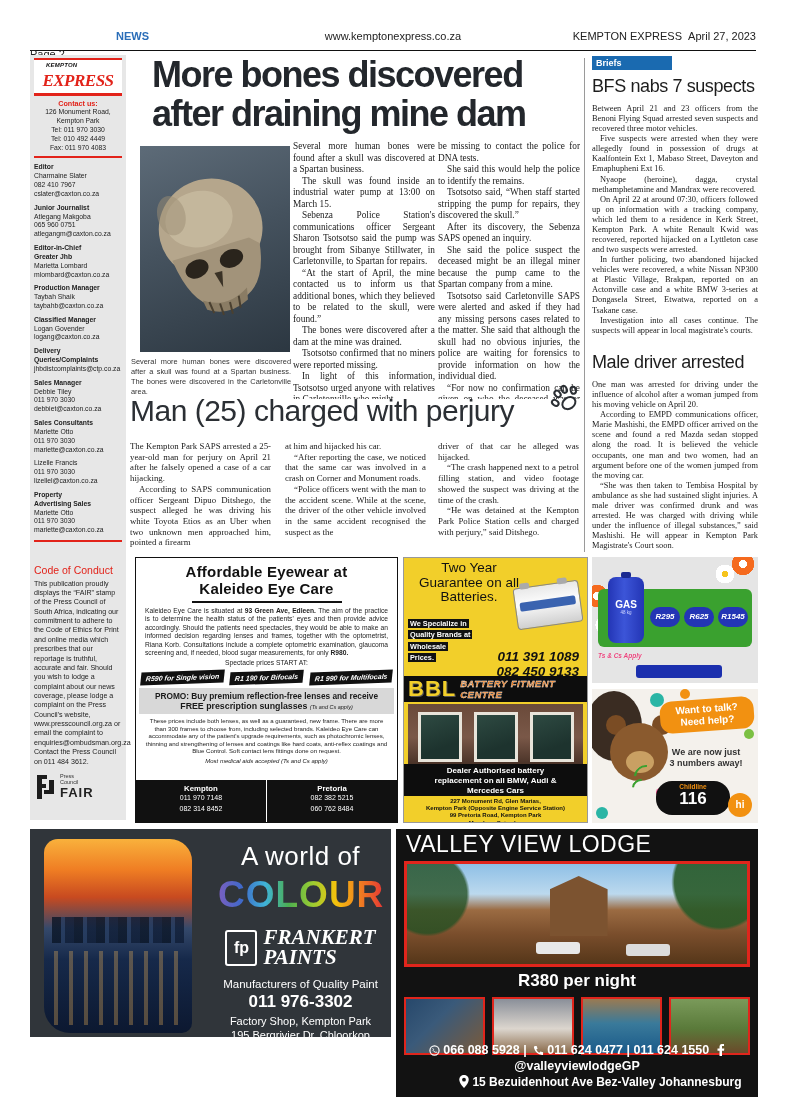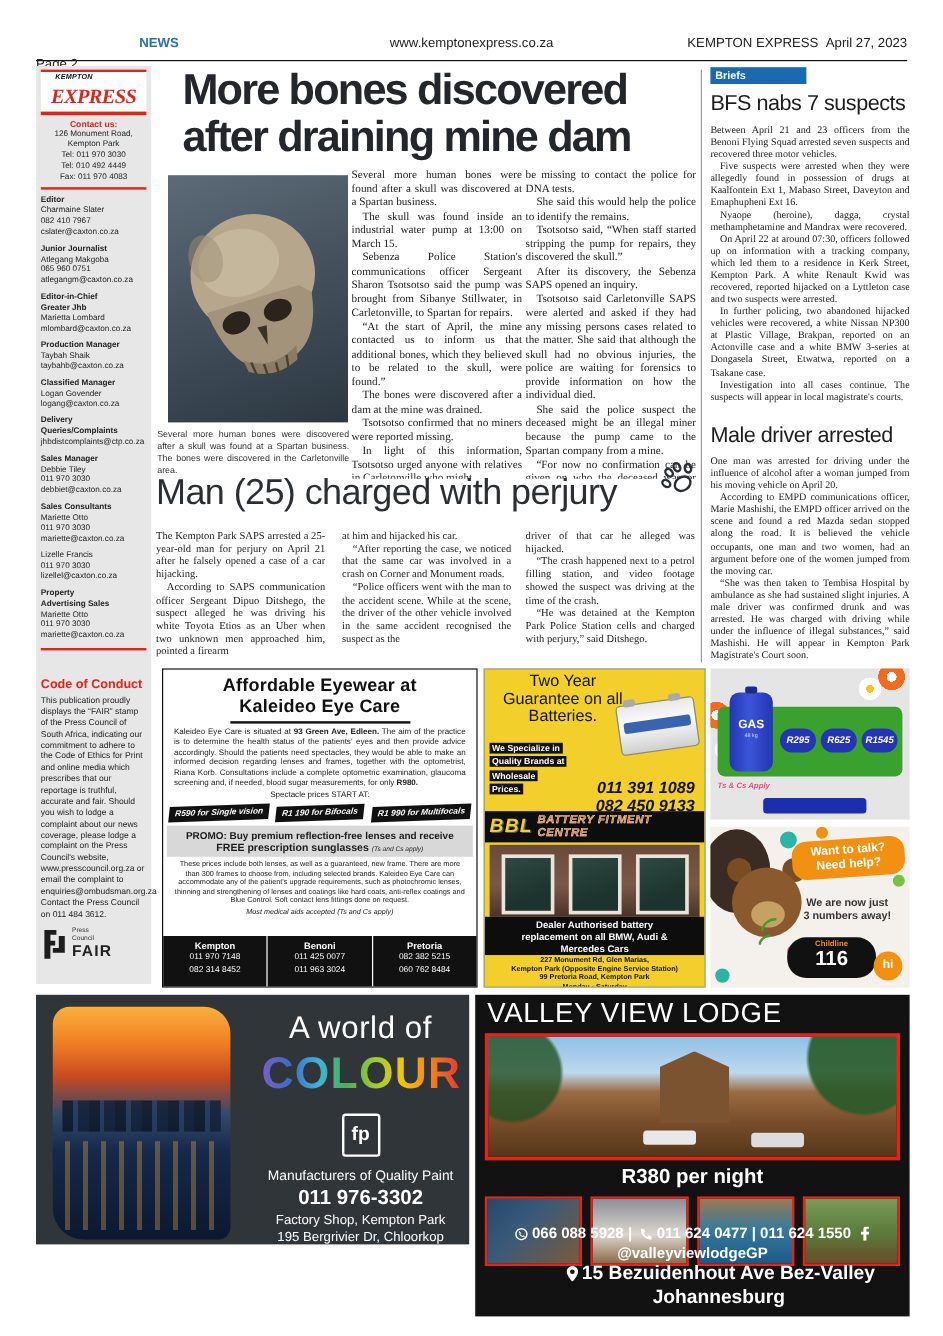--- a/index.html
+++ b/index.html
@@ -18,21 +18,21 @@
 
   
   .sidebar{top:55px;left:30px;width:96px;height:765px;background:#e7e7e7;padding:3px 4px;box-sizing:border-box;font-size:6.8px;line-height:1.3;color:#222;}
   .logo{background:#fff;border-top:2px solid #e2231a;border-bottom:3px solid #e2231a;text-align:center;padding:2px 0 1px;margin-bottom:3px;}
   .logo .k{font-size:6px;font-weight:bold;font-style:italic;color:#111;text-align:left;padding-left:12px;letter-spacing:.2px;}
   .logo .x{font-size:17px;font-weight:bold;font-style:italic;color:#e2231a;letter-spacing:-.5px;font-family:"Liberation Serif",serif;}
   .contact{text-align:center;border-bottom:2px solid #e2231a;padding-bottom:4px;margin-bottom:5px;}
   .contact .ch{color:#e2231a;font-weight:bold;font-size:7.2px;}
   .staff{margin-bottom:5px;}
   .staff .role{font-weight:bold;}
-  .conduct-h{color:#e2231a;font-weight:bold;font-size:10.5px;margin:22px 0 2px;}
+  .conduct-h{color:#e2231a;font-weight:normal;font-size:10.5px;margin:22px 0 2px;}
   .conduct-b{font-size:7.1px;line-height:1.32;}
   .fair{display:flex;align-items:center;gap:4px;margin-top:6px;}
   .fair .fs{font-size:5.5px;line-height:1.1;color:#333;}
   .fair .fb{font-size:13px;font-weight:bold;letter-spacing:1px;color:#222;}
 
   
   .headline{left:152px;top:56px;width:432px;font-size:36px;font-weight:bold;letter-spacing:-1.5px;line-height:1.08;color:#23272c;white-space:pre-line;}
   .photo{left:140px;top:146px;width:150px;height:206px;background:linear-gradient(160deg,#5d6b78 0%,#45525e 45%,#2c3741 100%);overflow:hidden;}
   .caption{left:131px;top:357px;width:160px;font-size:7.4px;line-height:1.35;color:#333;text-align:justify;}
   .colbody{font-family:"Liberation Serif",serif;font-size:9.3px;line-height:1.24;text-align:justify;overflow:hidden;}
@@ -83,21 +83,21 @@
   
   .ad-battery{left:403px;top:557px;width:185px;height:266px;background:#f2cf2a;border:1px solid #999;box-sizing:border-box;overflow:hidden;}
   .bat-title{position:absolute;left:2px;top:3px;width:126px;text-align:center;font-size:13.5px;font-weight:normal;line-height:1.08;color:#111;}
   .bat-img{position:absolute;right:6px;top:26px;width:64px;height:40px;transform:rotate(-8deg);background:linear-gradient(180deg,#e8e8e8 0%,#fcfcfc 40%,#cfcfcf 100%);border-radius:4px;border:1px solid #888;}
   .bat-img:before{content:"";position:absolute;left:6px;top:-5px;width:10px;height:6px;background:#aaa;border-radius:2px;box-shadow:38px 0 0 #aaa;}
   .bat-img:after{content:"";position:absolute;left:4px;top:14px;right:4px;height:9px;background:#3a63b0;border-radius:2px;}
   .bat-sub{position:absolute;left:4px;top:60px;width:66px;font-size:7.3px;font-weight:bold;line-height:1.55;}
   .bat-sub span{background:#111;color:#fff;padding:0 2px;box-decoration-break:clone;-webkit-box-decoration-break:clone;}
   .bat-phones{position:absolute;right:8px;top:92px;text-align:right;font-size:13.5px;font-weight:bold;font-style:italic;color:#111;line-height:1.1;}
   .bat-strip{position:absolute;left:0;top:118px;right:0;height:26px;background:#0d0d0d;display:flex;align-items:center;gap:4px;padding-left:4px;}
-  .bbl{color:#f2cf2a;font-size:16px;font-weight:bold;font-style:italic;letter-spacing:1px;text-shadow:1px 1px 0 #555;}
+  .bbl{color:#f2cf2a;font-size:22px;font-weight:bold;letter-spacing:1px;text-shadow:1px 1px 0 #555;}
   .bfc{color:#e87413;font-size:9.5px;font-weight:bold;font-style:italic;letter-spacing:.5px;-webkit-text-stroke:.3px #fff;}
   .bat-photo{position:absolute;left:4px;top:146px;right:4px;height:60px;background:linear-gradient(180deg,#6a4a3a 0%,#7a5848 55%,#4a3328 100%);overflow:hidden;}
   .bwin{position:absolute;top:8px;width:38px;height:44px;background:linear-gradient(160deg,#2e4a42,#1d332e 70%);border:3px solid #e8e4da;}
   .bat-dealer{position:absolute;left:0;top:206px;right:0;height:32px;background:#0d0d0d;color:#fff;font-size:8px;font-weight:bold;text-align:center;line-height:1.25;padding-top:2px;box-sizing:border-box;}
   .bat-addr{position:absolute;left:0;top:238px;right:0;bottom:0;background:#f2cf2a;text-align:center;font-size:6px;font-weight:bold;line-height:1.2;padding-top:2px;color:#111;}
 
   
   .ad-gas{left:592px;top:557px;width:166px;height:126px;background:#e5e5e5;overflow:hidden;}
   .flower{position:absolute;width:26px;height:26px;border-radius:50%;
           background:radial-gradient(circle,#fff 0 22%,#f56a1e 23% 60%,rgba(245,106,30,0) 61%);}
@@ -166,21 +166,21 @@
             box-shadow:90px 2px 0 #dcdcdc;}
   .vl-price{position:absolute;left:0;right:0;top:142px;text-align:center;font-size:17px;font-weight:bold;}
   .vl-thumbs{position:absolute;left:8px;right:8px;top:168px;height:58px;display:flex;gap:7px;}
   .vl-thumb{flex:1;border:2.5px solid #e0251c;box-sizing:border-box;}
   .vl-t1{background:linear-gradient(135deg,#27486b 0%,#3a5a7a 40%,#7a5a3a 100%);}
   .vl-t2{background:linear-gradient(180deg,#8a8f99 0%,#dcd6ce 55%,#8a6a4a 100%);}
   .vl-t3{background:linear-gradient(180deg,#9a7a52 0%,#3a7a9a 45%,#1a5a8a 100%);}
   .vl-t4{background:linear-gradient(180deg,#7a9a5a 0%,#5a7a3a 55%,#6a4a2a 100%);}
   .vl-contact{position:absolute;left:0;right:0;bottom:6px;text-align:center;font-weight:bold;}
   .vl-row1{font-size:12.5px;}
-  .vl-row2{font-size:16px;margin-top:2px;padding-left:44px;}
+  .vl-row2{font-size:12px;margin-top:2px;padding-left:44px;}
   .vl-ic{display:inline-block;vertical-align:-2px;margin:0 3px;}
 </style>
 </head>
 <body>
 
 <div class="page">
 
   <div class="abs mast">
     <span class="pg">Page 2</span>
     <span class="sec">NEWS</span>
@@ -300,22 +300,22 @@
     <p>“At the start of April, the mine contacted us to inform us that additional bones, which they believed to be related to the skull, were found.”</p>
     <p>The bones were discovered after a dam at the mine was drained.</p>
     <p>Tsotsotso confirmed that no miners were reported missing.</p>
     <p>In light of this information, Tsotsotso urged anyone with relatives in Carletonville who might</p>
   </div>
   <div class="abs colbody col2">
     <p>be missing to contact the police for DNA tests.</p>
     <p>She said this would help the police to identify the remains.</p>
     <p>Tsotsotso said, “When staff started stripping the pump for repairs, they discovered the skull.”</p>
     <p>After its discovery, the Sebenza SAPS opened an inquiry.</p>
+    <p>She said the police suspect the deceased might be an illegal miner because the pump came to the Spartan company from a mine.</p>
     <p>Tsotsotso said Carletonville SAPS were alerted and asked if they had any missing persons cases related to the matter. She said that although the skull had no obvious injuries, the police are waiting for forensics to provide information on how the individual died.</p>
-    <p>She said the police suspect the deceased might be an illegal miner because the pump came to the Spartan company from a mine.</p>
     <p>“For now no confirmation can be given on who the deceased was or how they died.”</p>
   </div>
 
   <div class="abs paw">
     <svg width="34" height="34" viewBox="0 0 34 34">
       <g transform="rotate(-35 17 17)" fill="none" stroke="#2b2f34" stroke-width="2">
         <ellipse cx="17" cy="22" rx="7" ry="5.5"></ellipse>
         <ellipse cx="6" cy="14" rx="2.6" ry="3.6" transform="rotate(-20 6 14)"></ellipse>
         <ellipse cx="13" cy="8" rx="2.6" ry="3.6" transform="rotate(-8 13 8)"></ellipse>
         <ellipse cx="21" cy="8" rx="2.6" ry="3.6" transform="rotate(8 21 8)"></ellipse>
@@ -376,25 +376,20 @@
       <div class="l1">PROMO: Buy premium reflection-free lenses and receive</div>
       <div class="l2"><span>FREE prescription sunglasses</span> <span class="note">(Ts and Cs apply)</span></div>
     </div>
     <p class="ew-fine">These prices include both lenses, as well as a guaranteed, new frame. There are more than 300 frames to choose from, including selected brands. Kaleideo Eye Care can accommodate any of the patient's upgrade requirements, such as photochromic lenses, thinning and strengthening of lenses and coatings like hard coats, anti-reflex coatings and Blue Control. Soft contact lens fittings done on request.</p>
     <p class="ew-med">Most medical aids accepted (Ts and Cs apply)</p>
     <div class="ew-footer">
       <div class="bcol">
           <div class="bn">Kempton</div>
           <div class="bp pre">011 970 7148
 082 314 8452</div>
-        </div>
-      <div class="bcol">
-          <div class="bn">Benoni</div>
-          <div class="bp pre">011 425 0077
-011 963 3024</div>
         </div>
       <div class="bcol">
           <div class="bn">Pretoria</div>
           <div class="bp pre">082 382 5215
 060 762 8484</div>
         </div>
     </div>
   </div>
 
   <div class="abs ad-battery">
@@ -469,20 +464,22 @@
 
   <div class="abs ad-paints">
     <div class="pt-swath"></div>
     <div class="pt-roller"></div>
     <div class="pt-handle"></div>
     <div class="pt-right">
       <div class="pt-tag">A world of</div>
       <div class="pt-colour">COLOUR</div>
       <div class="pt-brandrow">
         <span class="pt-fp">fp</span>
+        <span class="pt-brand pre">FRANKERT
+PAINTS</span>
       </div>
       <div class="pt-sub">Manufacturers of Quality Paint</div>
       <div class="pt-phone">011 976-3302</div>
       <div class="pt-addr pre">Factory Shop, Kempton Park
 195 Bergrivier Dr, Chloorkop</div>
     </div>
   </div>
 
   <div class="abs ad-lodge">
     <div class="vl-title">VALLEY VIEW LODGE</div>

